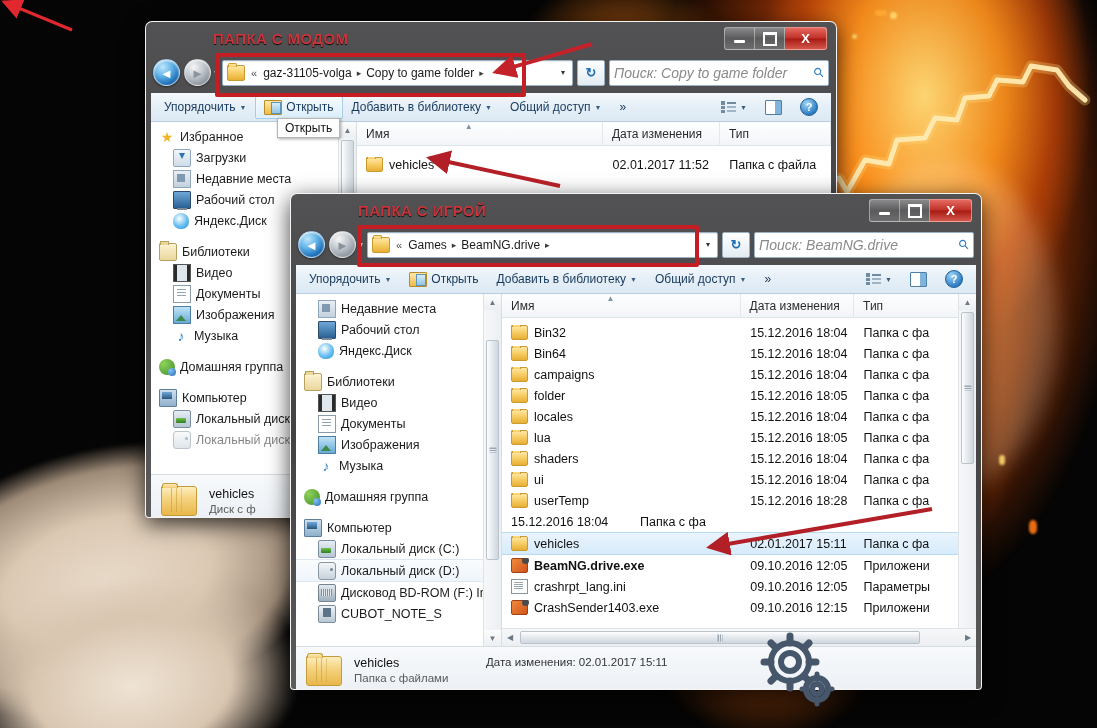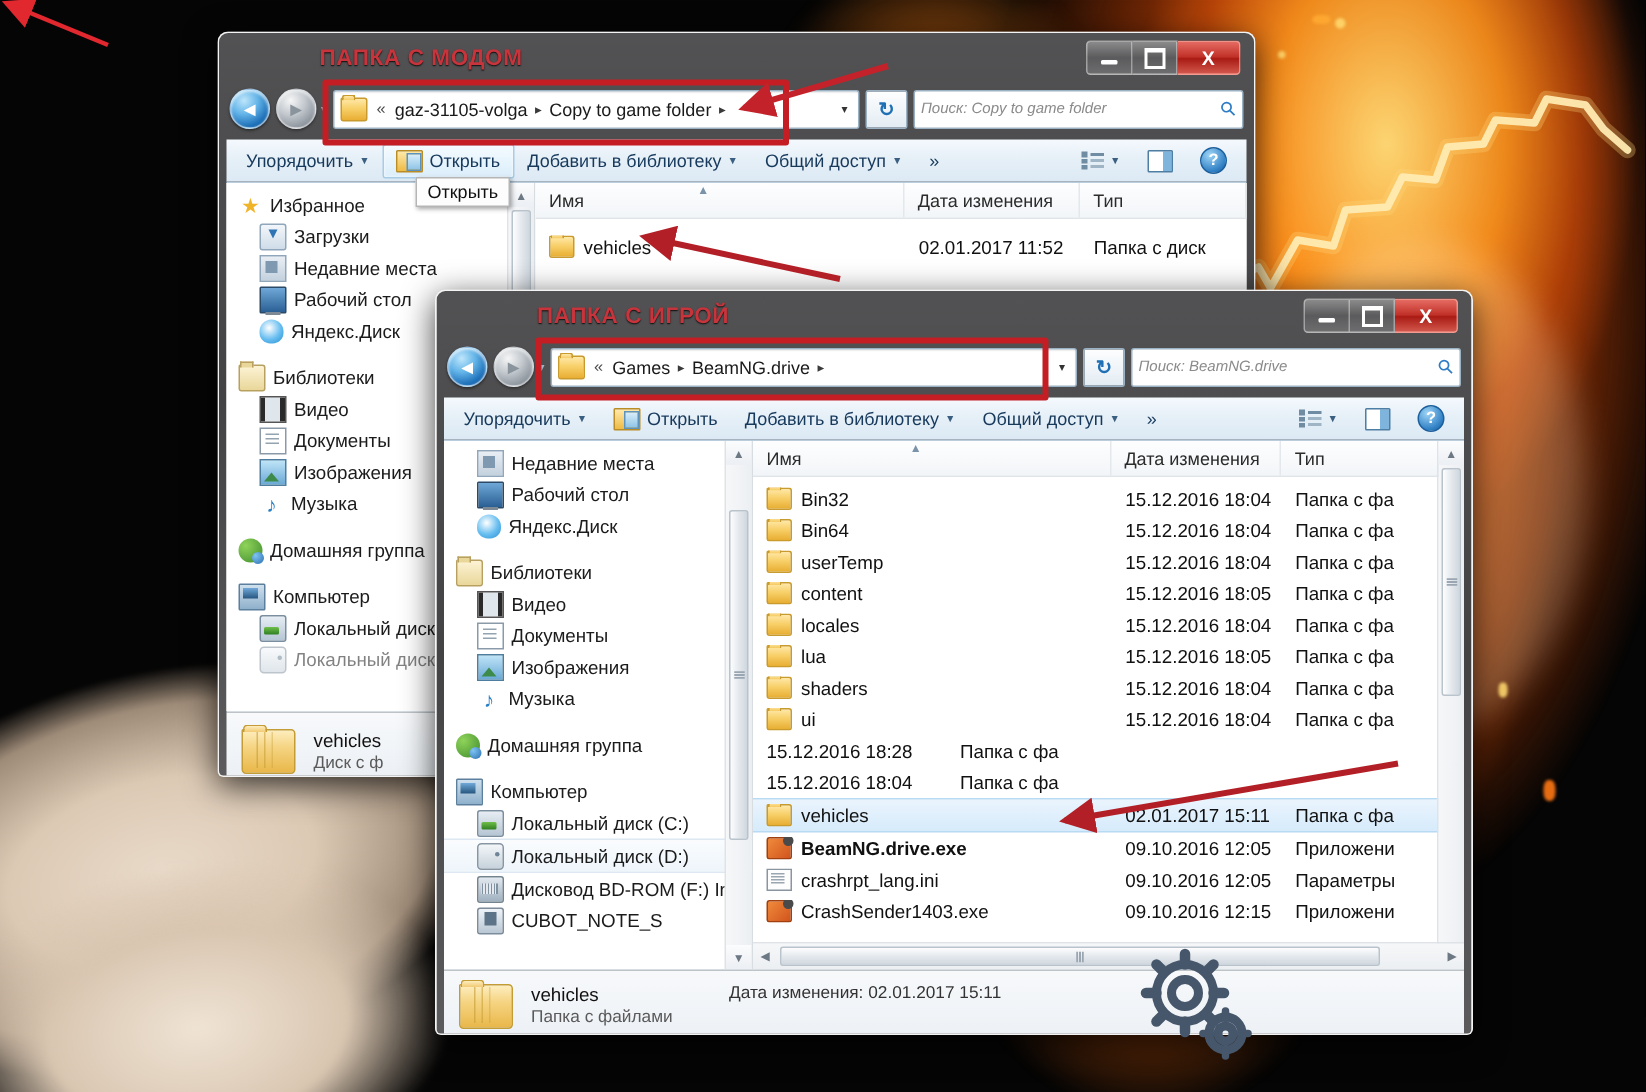--- a/index.html
+++ b/index.html
@@ -126,21 +126,21 @@
   .refreshbtn{
     width:26px;height:24px;flex:none;border:1px solid #9bb2c4;border-radius:2px;
     background:linear-gradient(180deg,#fdfefe,#e3ecf3);
     display:flex;align-items:center;justify-content:center;
     color:#1f6fb5;font-size:13px;font-weight:bold;
   }
   .searchbox{
     width:210px;height:24px;flex:none;background:#fff;border:1px solid #9bb2c4;border-radius:2px;
     display:flex;align-items:center;padding:0 4px;
   }
-  .searchbox .ph{flex:1;font-size:10px;color:#8a8a8a;font-style:italic;white-space:nowrap;overflow:hidden;}
+  .searchbox .ph{flex:1;font-size:14px;color:#8a8a8a;font-style:italic;white-space:nowrap;overflow:hidden;}
   .searchbox .mag{color:#2d7cc4;font-size:13px;transform:rotate(-45deg);}
 
   
   .toolbar{
     height:28px;display:flex;align-items:center;gap:0;
     background:linear-gradient(180deg,#f4f9fd 0%,#e5eff7 50%,#dce9f4 100%);
     border-bottom:1px solid #b9cddd;
     padding:0 4px;position:relative;
   }
   .tb-item{
@@ -540,21 +540,21 @@
           <div class="ch" style="width:127px;">Дата изменения</div>
           <div class="ch" style="width:120px;">Тип</div>
         </div>
         <div style="padding-top:8px;">
           <div class="row">
             <div class="cell-name" style="width:280px;">
               <span class="folder-ico f-ico"></span>
               <span>vehicles</span>
             </div>
             <div class="cell" style="width:127px;">02.01.2017 11:52</div>
-            <div class="cell" style="width:120px;">Папка с диск</div>
+            <div class="cell" style="width:120px;">Папка с файла</div>
           </div>
         </div>
       </div>
     </div>
 
     <div class="detailbar" style="height:52px;box-sizing:border-box;">
       <div class="big-folder"></div>
       <div class="dtl-col">
         <div class="dtl-title">vehicles</div>
         <div class="dtl-sub">Диск с ф</div>
@@ -754,29 +754,29 @@
               <div class="cell-name" style="width:265px;">
                 <span class="folder-ico f-ico"></span>
                 <span>Bin64</span>
               </div>
               <div class="cell" style="width:120px;">15.12.2016 18:04</div>
               <div class="cell" style="width:110px;">Папка с фа</div>
             </div>
             <div class="row">
               <div class="cell-name" style="width:265px;">
                 <span class="folder-ico f-ico"></span>
-                <span>userTemp</span>
+                <span>campaigns</span>
               </div>
               <div class="cell" style="width:120px;">15.12.2016 18:04</div>
               <div class="cell" style="width:110px;">Папка с фа</div>
             </div>
             <div class="row">
               <div class="cell-name" style="width:265px;">
                 <span class="folder-ico f-ico"></span>
-                <span>content</span>
+                <span>folder</span>
               </div>
               <div class="cell" style="width:120px;">15.12.2016 18:05</div>
               <div class="cell" style="width:110px;">Папка с фа</div>
             </div>
             <div class="row">
               <div class="cell-name" style="width:265px;">
                 <span class="folder-ico f-ico"></span>
                 <span>locales</span>
               </div>
               <div class="cell" style="width:120px;">15.12.2016 18:04</div>
@@ -800,20 +800,24 @@
             </div>
             <div class="row">
               <div class="cell-name" style="width:265px;">
                 <span class="folder-ico f-ico"></span>
                 <span>ui</span>
               </div>
               <div class="cell" style="width:120px;">15.12.2016 18:04</div>
               <div class="cell" style="width:110px;">Папка с фа</div>
             </div>
             <div class="row">
+              <div class="cell-name" style="width:265px;">
+                <span class="folder-ico f-ico"></span>
+                <span>userTemp</span>
+              </div>
               <div class="cell" style="width:120px;">15.12.2016 18:28</div>
               <div class="cell" style="width:110px;">Папка с фа</div>
             </div>
             <div class="row">
               <div class="cell" style="width:120px;">15.12.2016 18:04</div>
               <div class="cell" style="width:110px;">Папка с фа</div>
             </div>
             <div class="row sel">
               <div class="cell-name" style="width:265px;">
                 <span class="folder-ico f-ico"></span>

